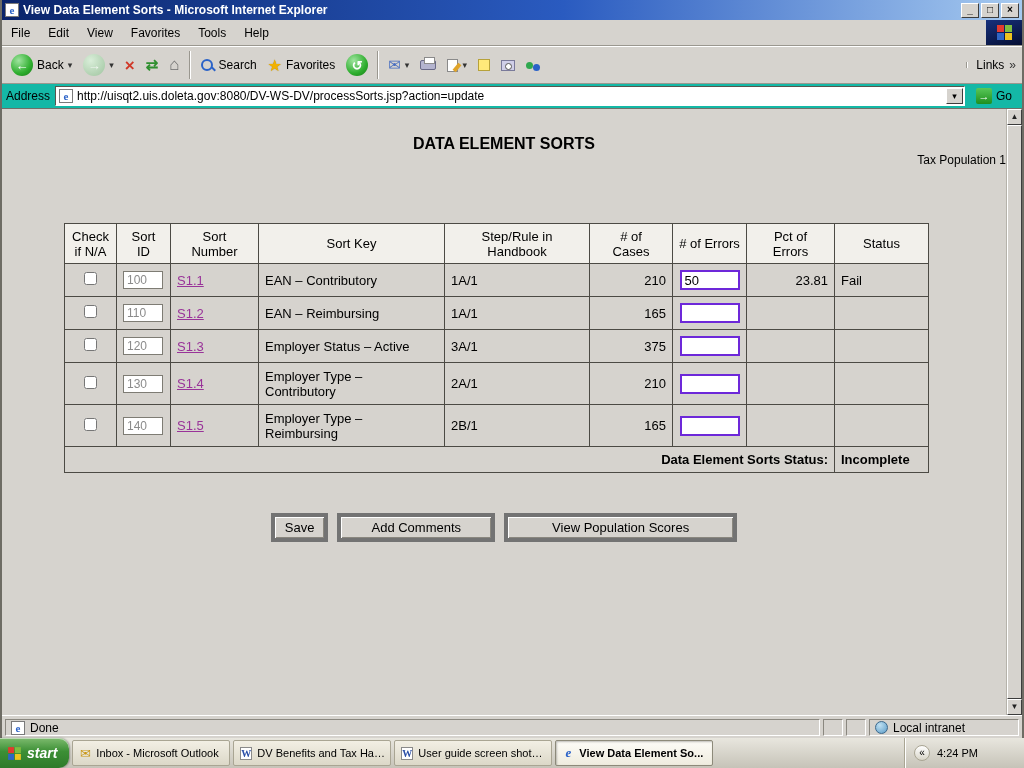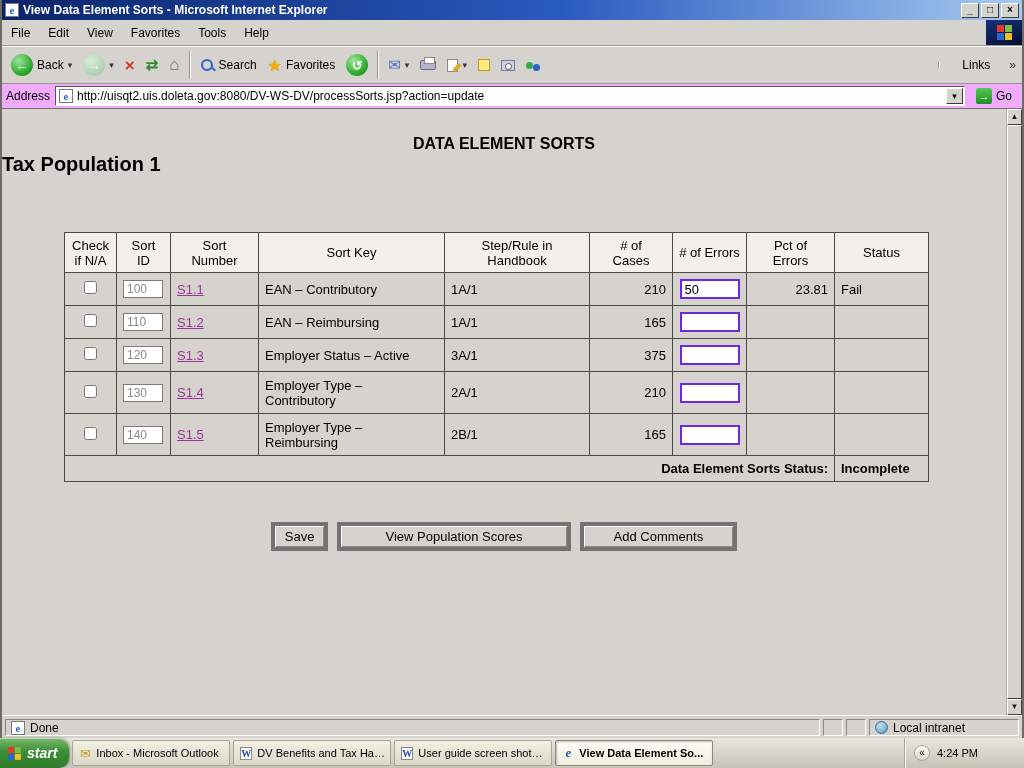--- a/index.html
+++ b/index.html
@@ -55,25 +55,25 @@
                         background:#fff; border:1px solid #8a8a8a; }
   .edit-ic { width:11px; height:13px; background:#fff; border:1px solid #8a8a8a; position:relative; }
   .edit-ic::after { content:""; position:absolute; right:-2px; bottom:-1px; width:4px; height:9px;
                     background:#e0a42a; transform:rotate(40deg); }
   .note-ic { width:12px; height:12px; background:#ffe97a; border:1px solid #b7a23a; }
   .research-ic { width:14px; height:11px; background:#d0cfe8; border:1px solid #7a7a9a; position:relative; }
   .research-ic::after { content:""; position:absolute; left:3px; top:2px; width:5px; height:5px;
                         border:1px solid #555; border-radius:50%; background:#fff; }
   .people-ic { width:7px; height:7px; border-radius:50%; background:#2fa84f;
                box-shadow:7px 2px 0 #2a62c8; margin-right:7px; }
-  .links-area { margin-left:auto; display:flex; align-items:center; gap:19px; padding-right:2px; }
+  .links-area { margin-left:auto; display:flex; align-items:center; gap:5px; padding-right:2px; }
   .chev { font-size:12px; color:#333; }
 
   .addressbar { height:25px; flex:none; display:flex; align-items:center; gap:5px;
-                padding:2px 4px 3px 4px; background:#f0abfc; border-bottom:1px solid #716f68; }
+                padding:2px 4px 3px 4px; background:#14b8a6; border-bottom:1px solid #716f68; }
   .addr-label { font-size:12px; }
   .addr-field { flex:1; height:20px; background:#fff; border:1px solid;
                 border-color:#58564e #fff #fff #58564e; display:flex; align-items:center;
                 gap:4px; padding:0 1px 0 3px; }
   .addr-input { flex:1; border:none; outline:none; background:transparent; font-size:12px;
                 font-family:inherit; height:16px; padding:0; }
   .addr-drop { width:17px; height:16px; flex:none; background:#d6d3ce; border:1px solid;
                border-color:#fff #3c3c3c #3c3c3c #fff; text-align:center; font-size:9px; line-height:14px; }
   .go-btn { display:flex; align-items:center; gap:4px; padding:2px 6px; font-size:12px; }
   .go-ic { width:16px; height:16px; border-radius:2px; background:linear-gradient(#59c759,#1e8f1e);
@@ -83,21 +83,21 @@
   .viewport { flex:1; display:flex; min-height:0; background:#d6d3ce; }
   .content { flex:1; min-width:0; }
   .scrollbar { width:16px; flex:none; display:flex; flex-direction:column; background:#f2f0e9;
                border-left:1px solid #b5b2aa; }
   .sb-btn { height:16px; flex:none; background:#d6d3ce; border:1px solid;
             border-color:#fff #3c3c3c #3c3c3c #fff; font-size:8px; color:#222; text-align:center; line-height:14px; }
   .sb-thumb { flex:1; background:#d6d3ce; border:1px solid; border-color:#fff #3c3c3c #3c3c3c #fff; }
 
   
   .page-title { margin-top:26px; text-align:center; font-size:16px; font-weight:bold; }
-  .page-subtitle { text-align:left; font-size:20px; font-weight:bold; }
+  .page-subtitle { text-align:right; font-size:12px; font-weight:normal; }
   .sorts-table { margin:56px 0 0 62px; border-collapse:collapse; table-layout:fixed; width:864px; }
   .sorts-table th, .sorts-table td { border:1px solid #4c4a44; }
   .sorts-table th { background:#f2f0eb; font-weight:normal; font-size:13px; text-align:center;
                     white-space:pre-line; padding:3px 3px; height:40px; }
   .th-right { text-align:right; padding-right:8px; }
   .th-nowrap { white-space:nowrap; }
   .sorts-table td { font-size:13px; padding:2px 6px; background:#d6d3ce; }
   tr.dr-s td { height:33px; }
   tr.dr-t td { height:42px; }
   .td-check { text-align:center; }
@@ -363,22 +363,22 @@
 
           <tr>
             <td class="status-label-cell" colspan="8">Data Element Sorts Status:</td>
             <td class="status-value-cell">Incomplete</td>
           </tr>
         </tbody>
           </table>
 
         <div class="btn-row">
           <button class="push-btn">Save</button>
+          <button class="push-btn med">Add Comments</button>
           <button class="push-btn wide">View Population Scores</button>
-          <button class="push-btn med">Add Comments</button>
         </div>
 
       </div>
 
       <div class="scrollbar">
         <span class="sb-btn">▲</span>
         <span class="sb-thumb"></span>
         <span class="sb-btn">▼</span>
       </div>
     </div>

